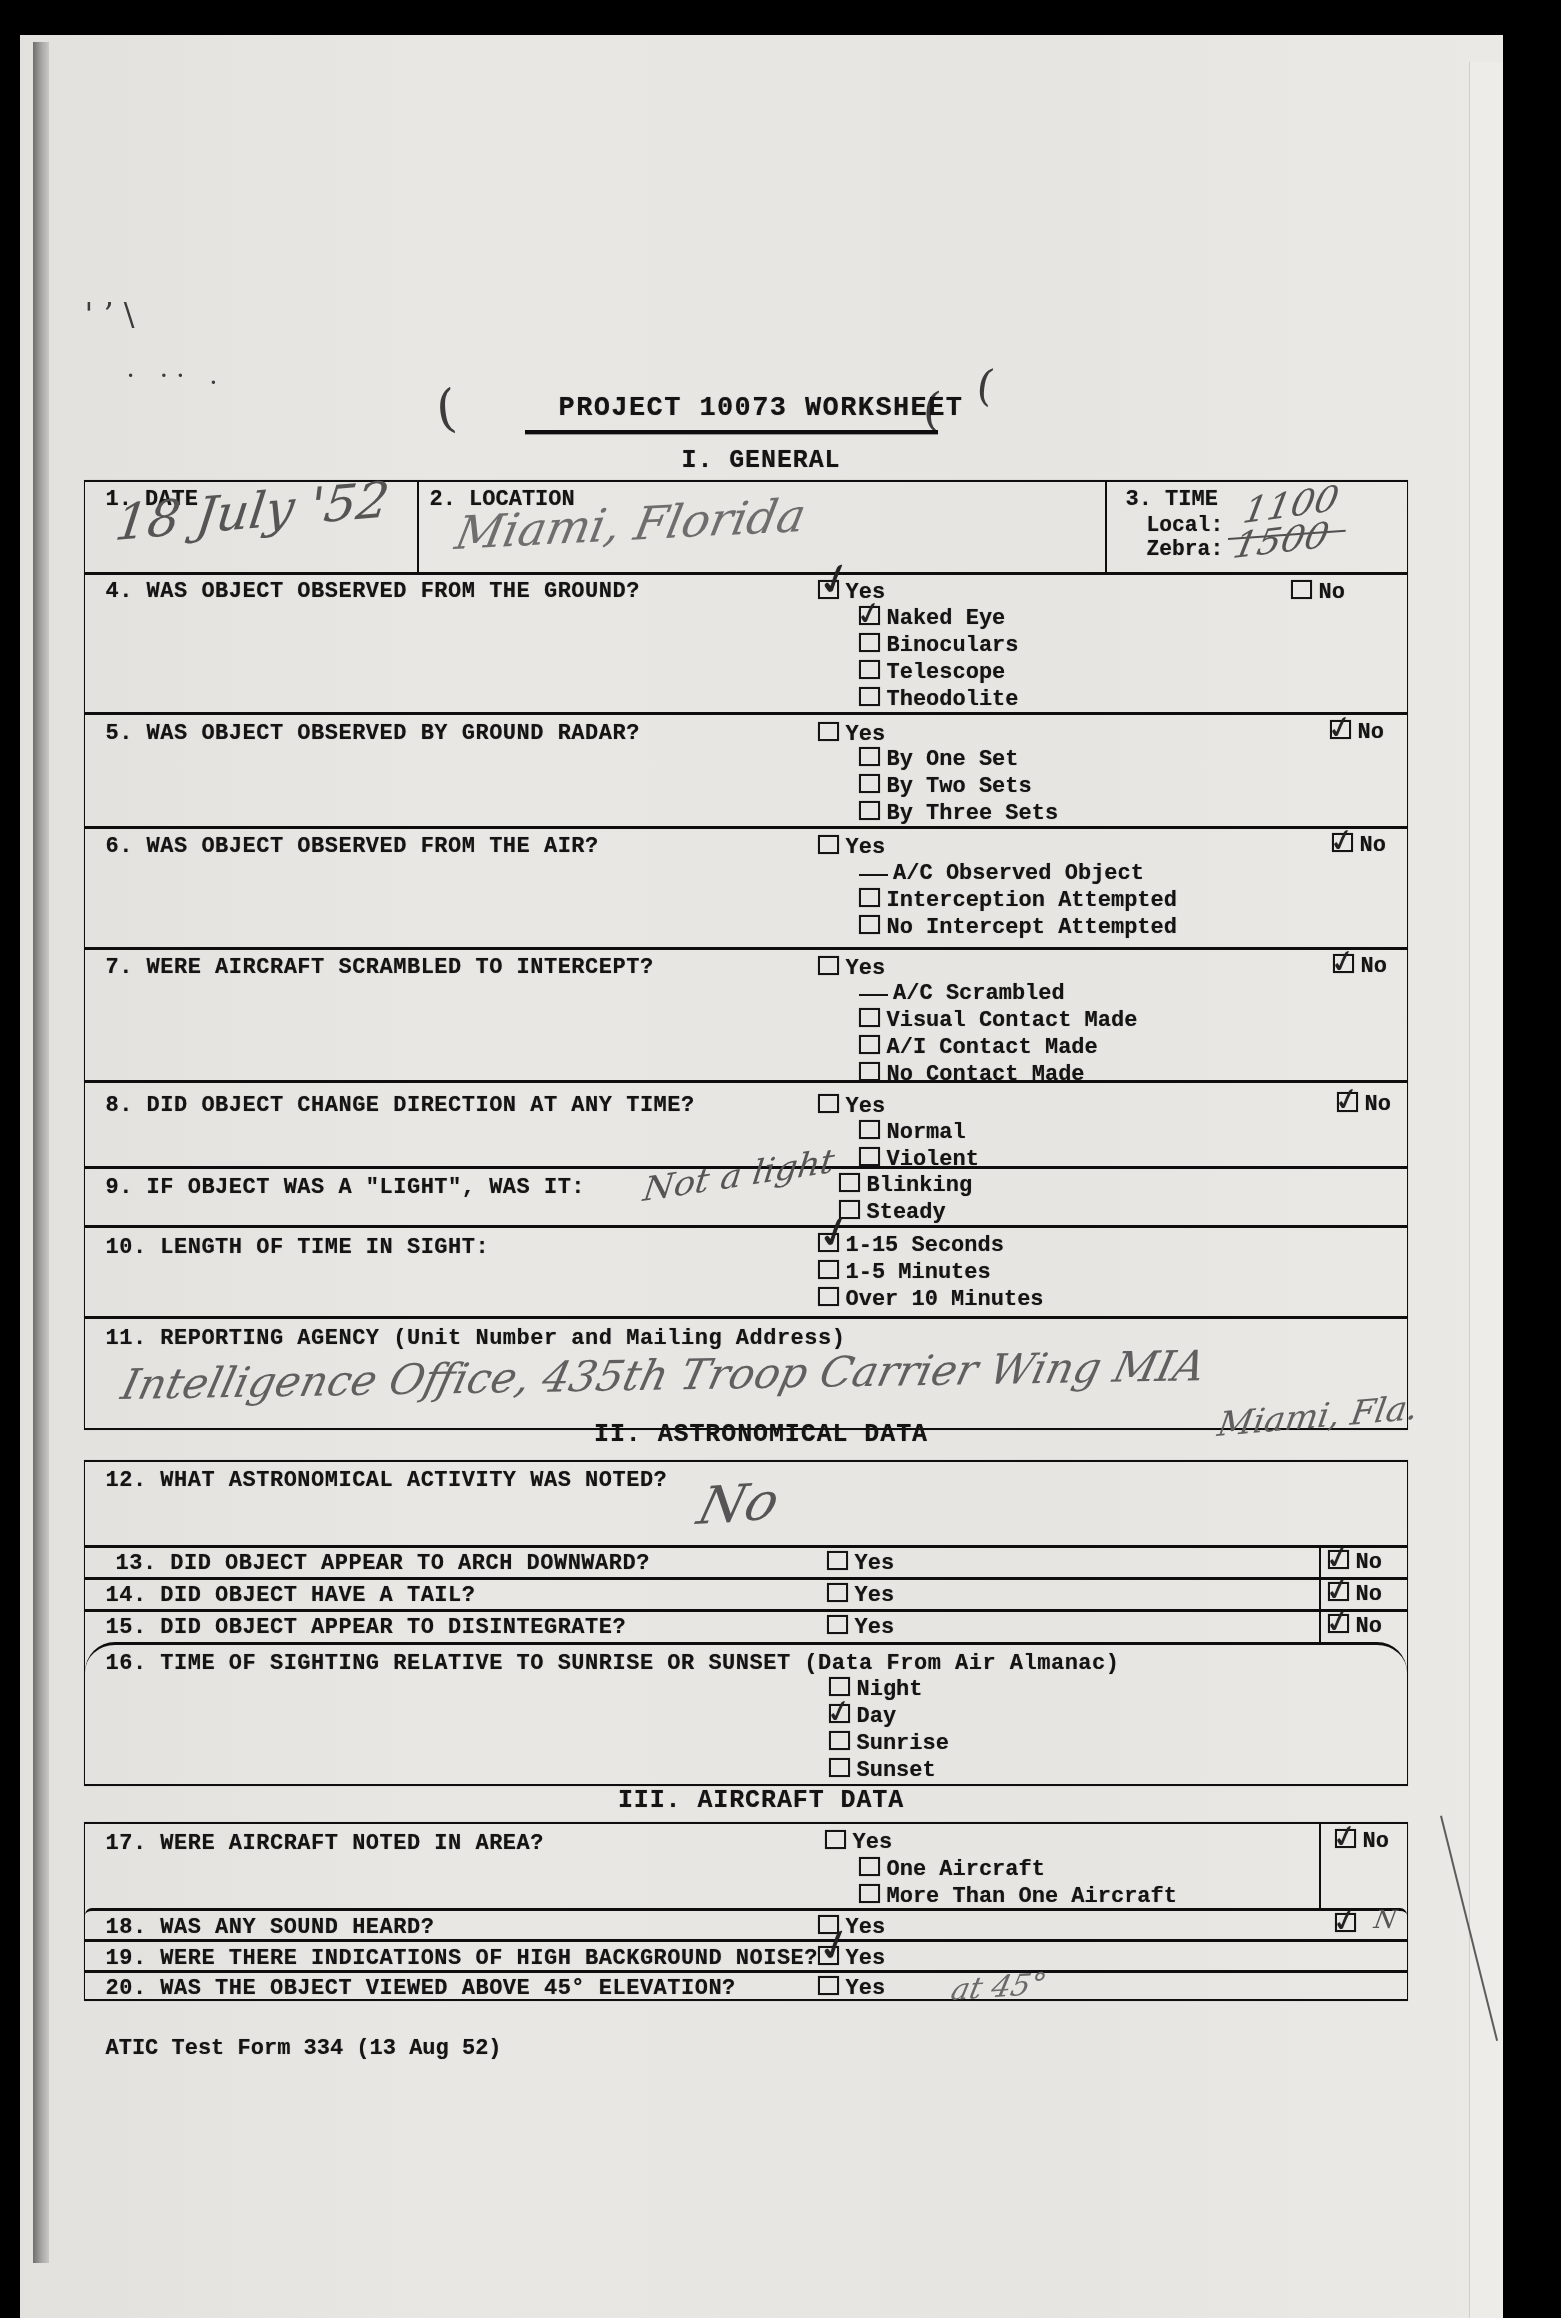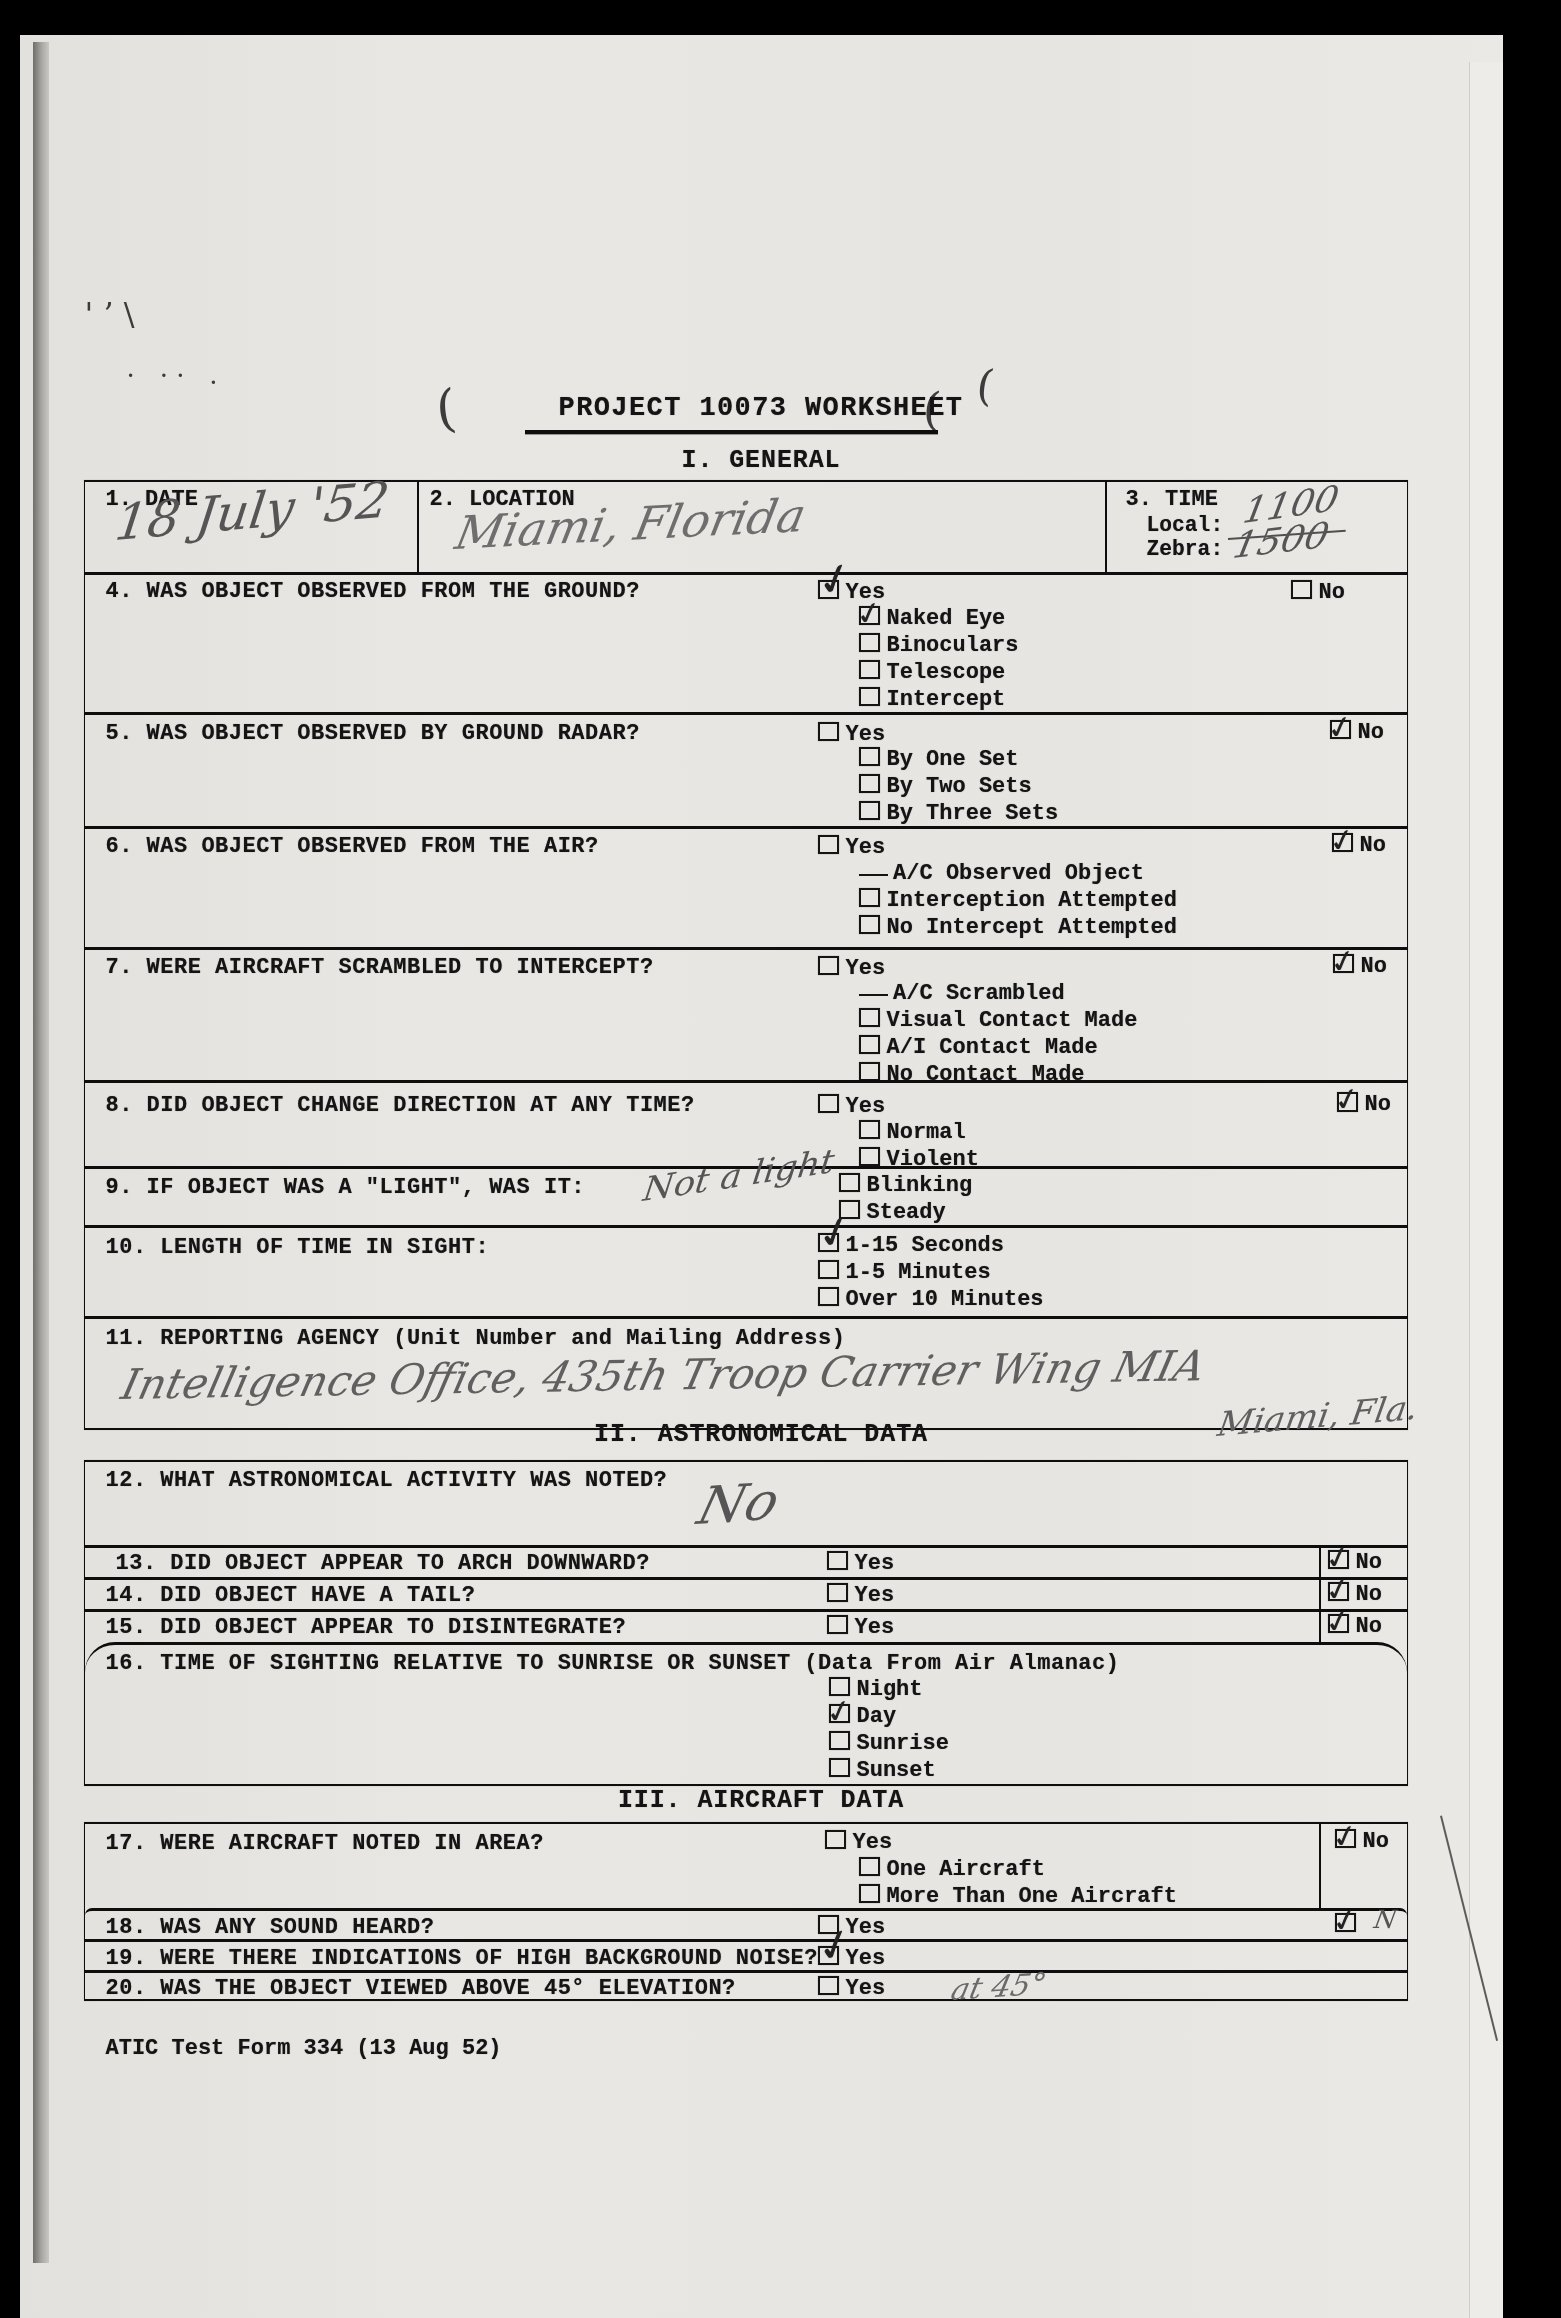--- a/index.html
+++ b/index.html
@@ -78,21 +78,21 @@
         <div class="hw" style="left:1145px;top:43px;font-size:36px;transform:skewX(-18deg) rotate(-7deg);">1500</div>
       </div>
 
       <div class="row" style="height:137px;">
         <div class="typed q" style="left:21px;top:3.7px;">4. WAS OBJECT OBSERVED FROM THE GROUND?</div>
         <div class="typed yes-cell" style="left:733px;top:4.6px;"><span class="cb on"><span class="tick tall">✓</span></span><span>Yes</span></div>
         <div class="subs" style="left:774px;top:31px;">
           <div class="typed sub"><span class="cb on"><span class="tick">✓</span></span><span>Naked Eye</span></div>
           <div class="typed sub"><span class="cb"></span><span>Binoculars</span></div>
           <div class="typed sub"><span class="cb"></span><span>Telescope</span></div>
-          <div class="typed sub"><span class="cb"></span><span>Intercept</span></div>
+          <div class="typed sub"><span class="cb"></span><span>Theodolite</span></div>
         </div>
         <div class="typed no-cell" style="left:1206px;top:4.6px;"><span class="cb"></span><span>No</span></div>
       </div>
 
       <div class="row" style="height:111px;">
         <div class="typed q" style="left:21px;top:5.6px;">5. WAS OBJECT OBSERVED BY GROUND RADAR?</div>
         <div class="typed yes-cell" style="left:733px;top:6.5px;"><span class="cb"></span><span>Yes</span></div>
         <div class="subs" style="left:774px;top:32px;">
           <div class="typed sub"><span class="cb"></span><span>By One Set</span></div>
           <div class="typed sub"><span class="cb"></span><span>By Two Sets</span></div>

